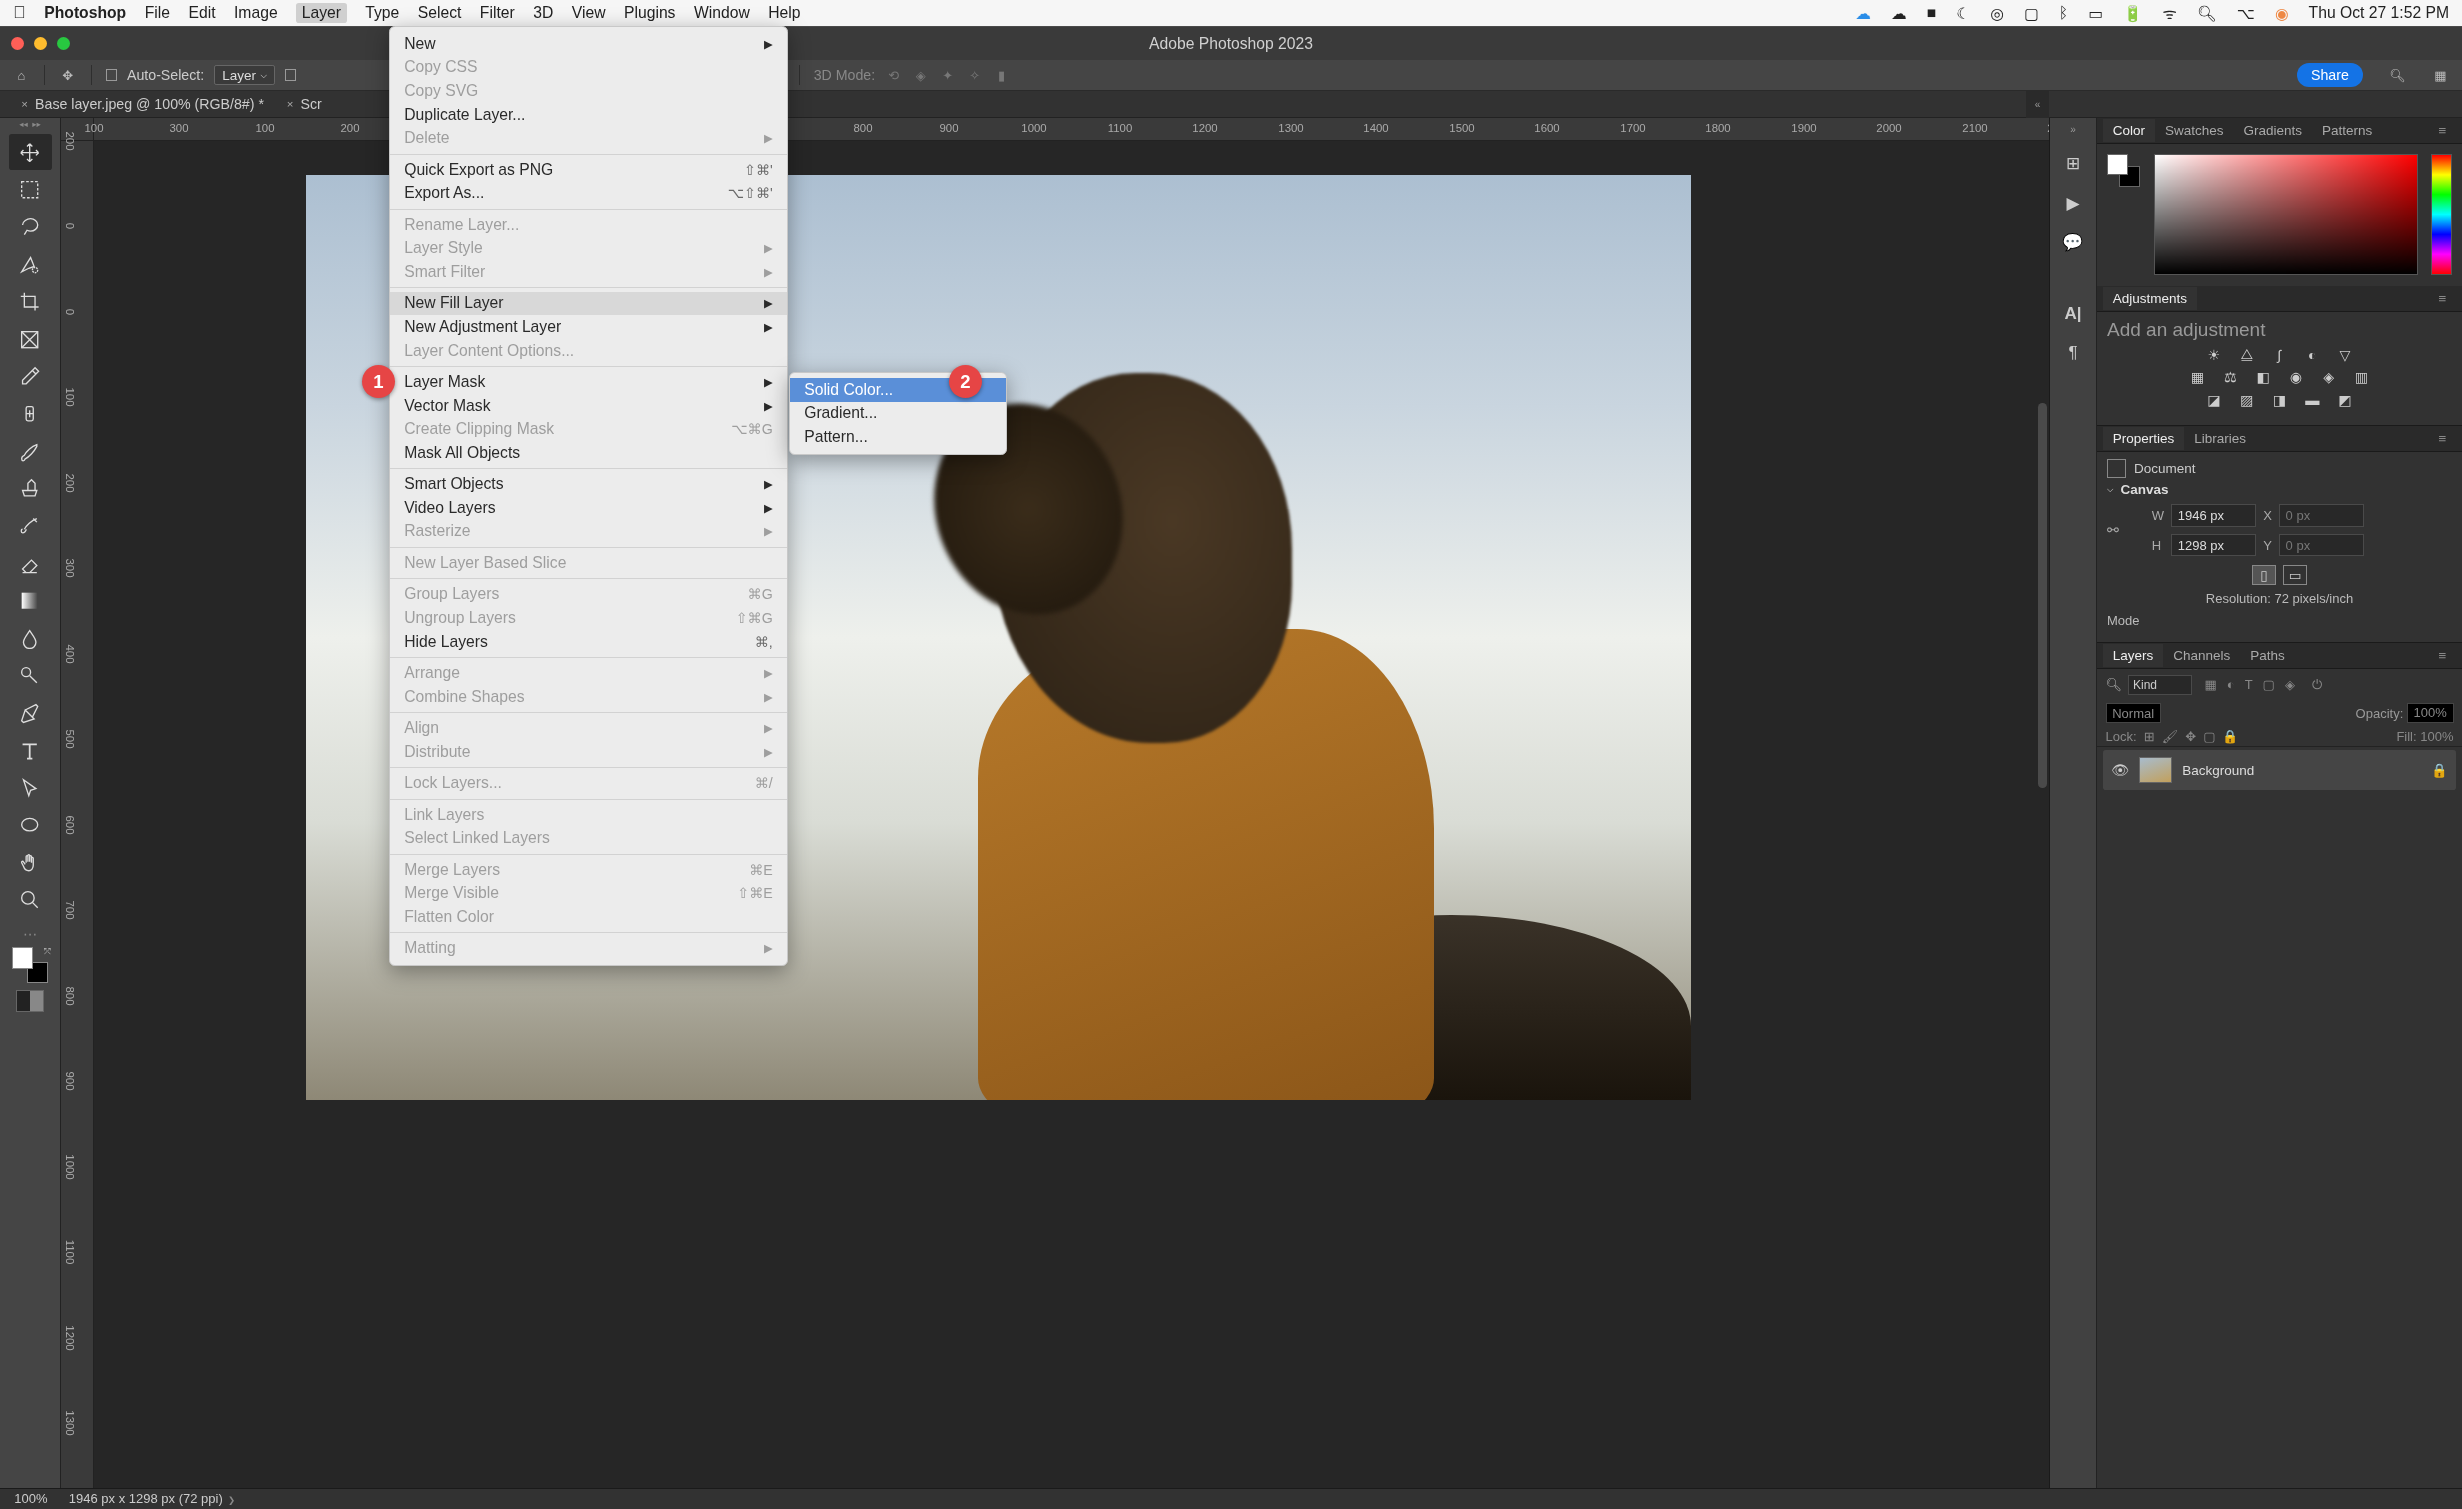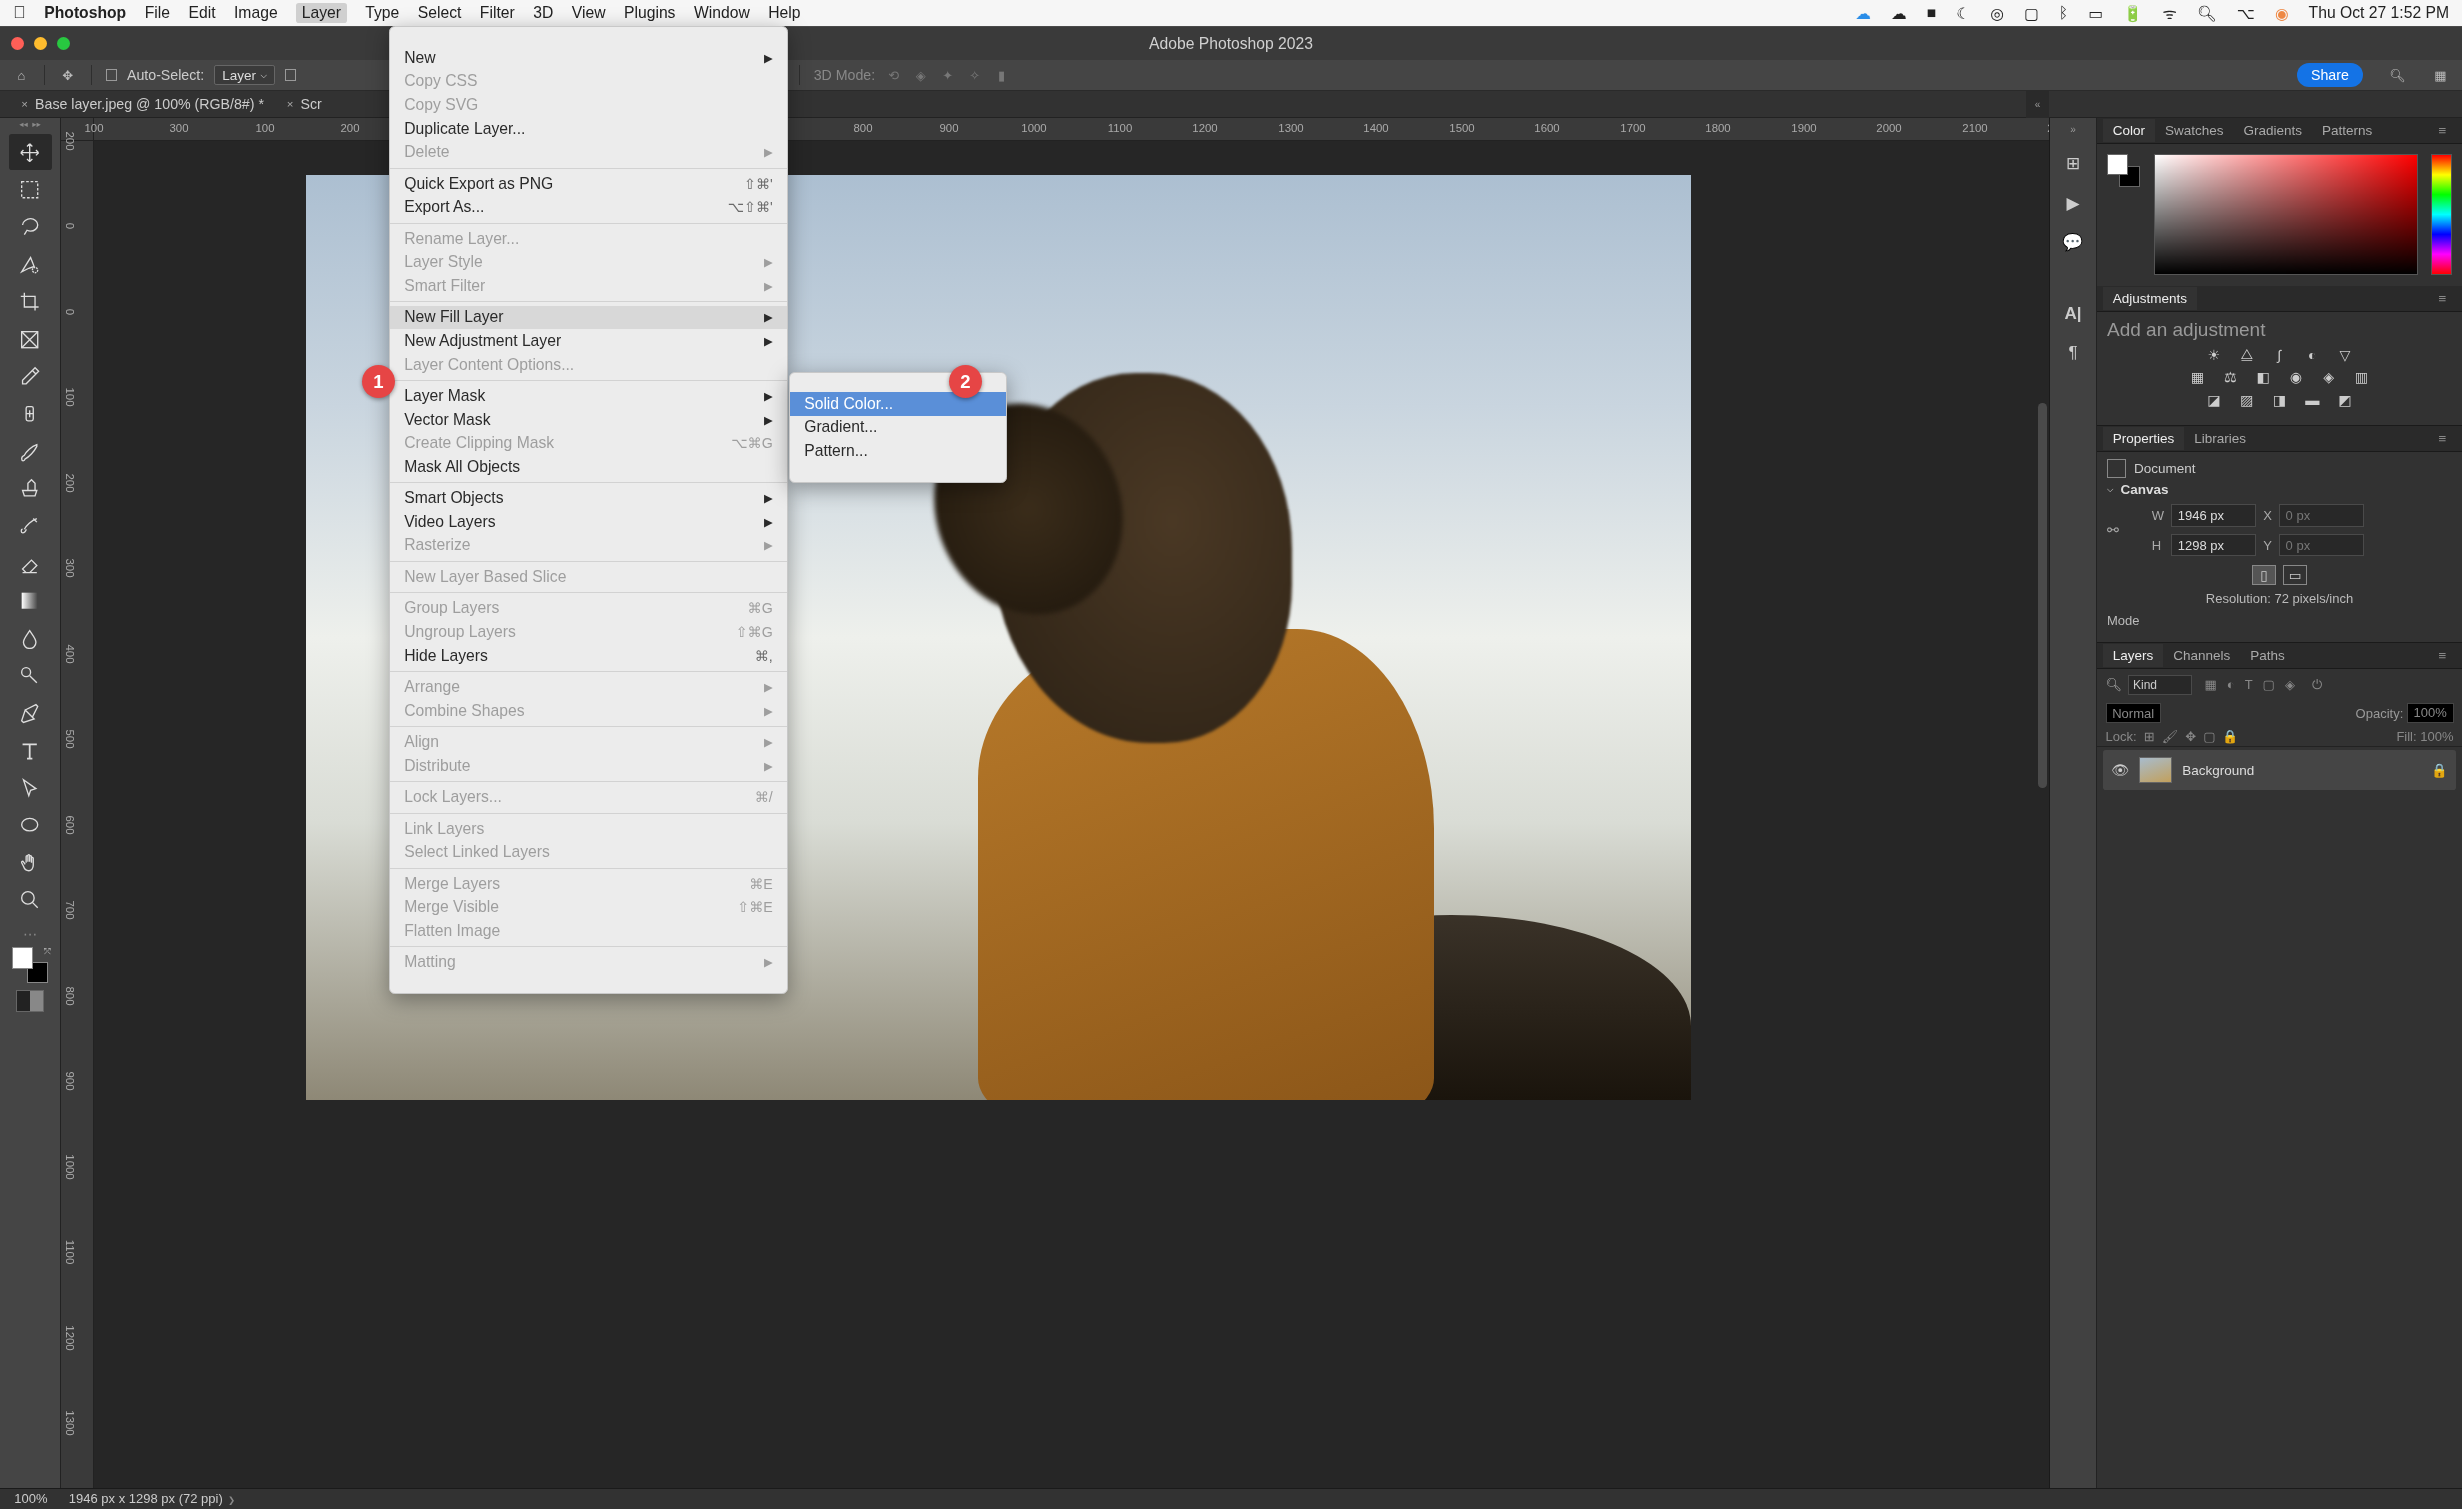--- a/index.html
+++ b/index.html
@@ -119,21 +119,21 @@
   .layers-row2 .sel{background:#000000;border:0.7px solid #444;padding:1.4px 5.7px;color:#888;}
   .lock-row{display:flex;align-items:center;gap:7.1px;padding:2.8px 8.5px;color:#888;font-size:13px;border-bottom:0.7px solid #222;}
   .layer-item{display:flex;align-items:center;gap:10px;padding:7.1px 8.5px;background:#454545;color:#ddd;margin:2.8px 5.7px;border-radius:2.8px;}
   .layer-eye{font-size:14.2px;color:#ccc;}
   .layer-thumb{width:33px;height:26px;background:linear-gradient(160deg,#a8bccd,#c2a05c);border:0.7px solid #666;}
   .layer-lock{margin-left:auto;color:#aaa;}
   
   .status{height:21.4px;background:#323232;color:#ccc;font-size:13px;display:flex;align-items:center;padding:0 14.2px;gap:21.4px;border-top:0.7px solid #1a1a1a;}
   .status .caret{color:#888;font-size:8.5px;margin-left:2.8px;}
   
-  .dd{position:absolute;background:var(--menu-bg);border:0.7px solid var(--menu-border);border-radius:5.7px;box-shadow:0 5.7px 21.4px rgba(0,0,0,.35);font-size:15.7px;color:var(--menu-text);padding:19px 0;z-index:1000;}
+  .dd{position:absolute;background:var(--menu-bg);border:0.7px solid var(--menu-border);border-radius:5.7px;box-shadow:0 5.7px 21.4px rgba(0,0,0,.35);font-size:15.7px;color:var(--menu-text);padding:5px 0;z-index:1000;}
   .dd-item{display:flex;align-items:center;justify-content:space-between;padding:2.8px 14.2px;white-space:nowrap;min-height:23px;}
   .dd-item.disabled{color:var(--menu-disabled);}
   .dd-item.highlight{background:var(--menu-highlight-soft);text-align:right;}
   .dd-item.sel{background:var(--menu-highlight);color:#fff;}
   .dd-sep{height:0.7px;background:#d2d2d2;margin:3.6px 0;}
   .dd-arrow{color:inherit;font-size:11.4px;margin-left:21.4px;}
   .dd-short{color:#6a6a6a;font-size:14.2px;margin-left:21.4px;}
   .dd-item.disabled .dd-short{color:var(--menu-disabled);}
   .dd-main{top:26px;left:389px;width:399px;}
   .dd-sub{top:372px;left:789px;width:218px;}
@@ -698,21 +698,21 @@
     <div class="dd-sep"></div>
     <div class="dd-item disabled">
       <span>Merge Layers</span>
       <span class="dd-short">⌘E</span>
     </div>
     <div class="dd-item disabled">
       <span>Merge Visible</span>
       <span class="dd-short">⇧⌘E</span>
     </div>
     <div class="dd-item disabled">
-      <span>Flatten Image</span>
+      <span>Flatten Color</span>
     </div>
     <div class="dd-sep"></div>
     <div class="dd-item disabled">
       <span>Matting</span>
       <span class="dd-arrow">▶</span>
     </div>
   </div>
 <div class="dd dd-sub" id="dd-sub">
     <div class="dd-item sel">Solid Color...</div>
     <div class="dd-item">Gradient...</div>

